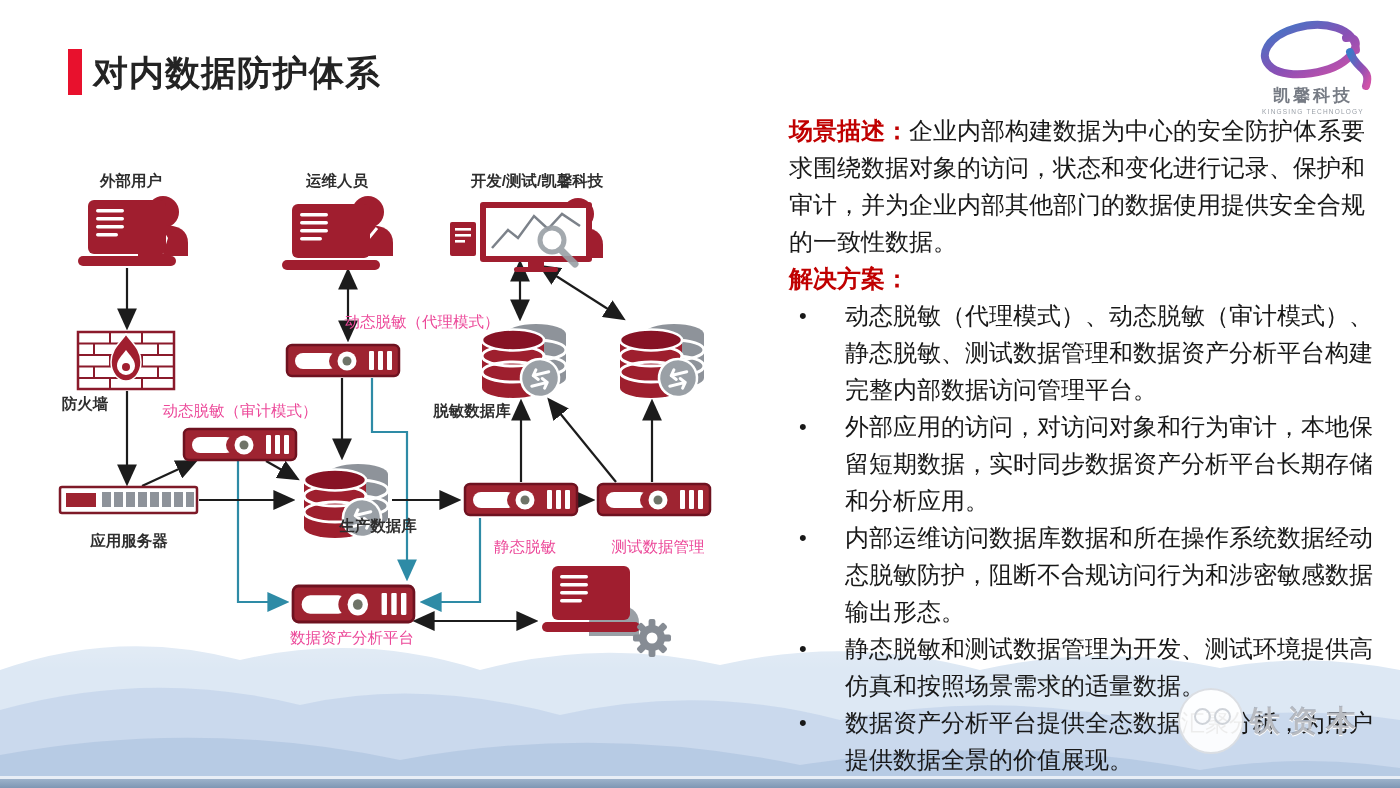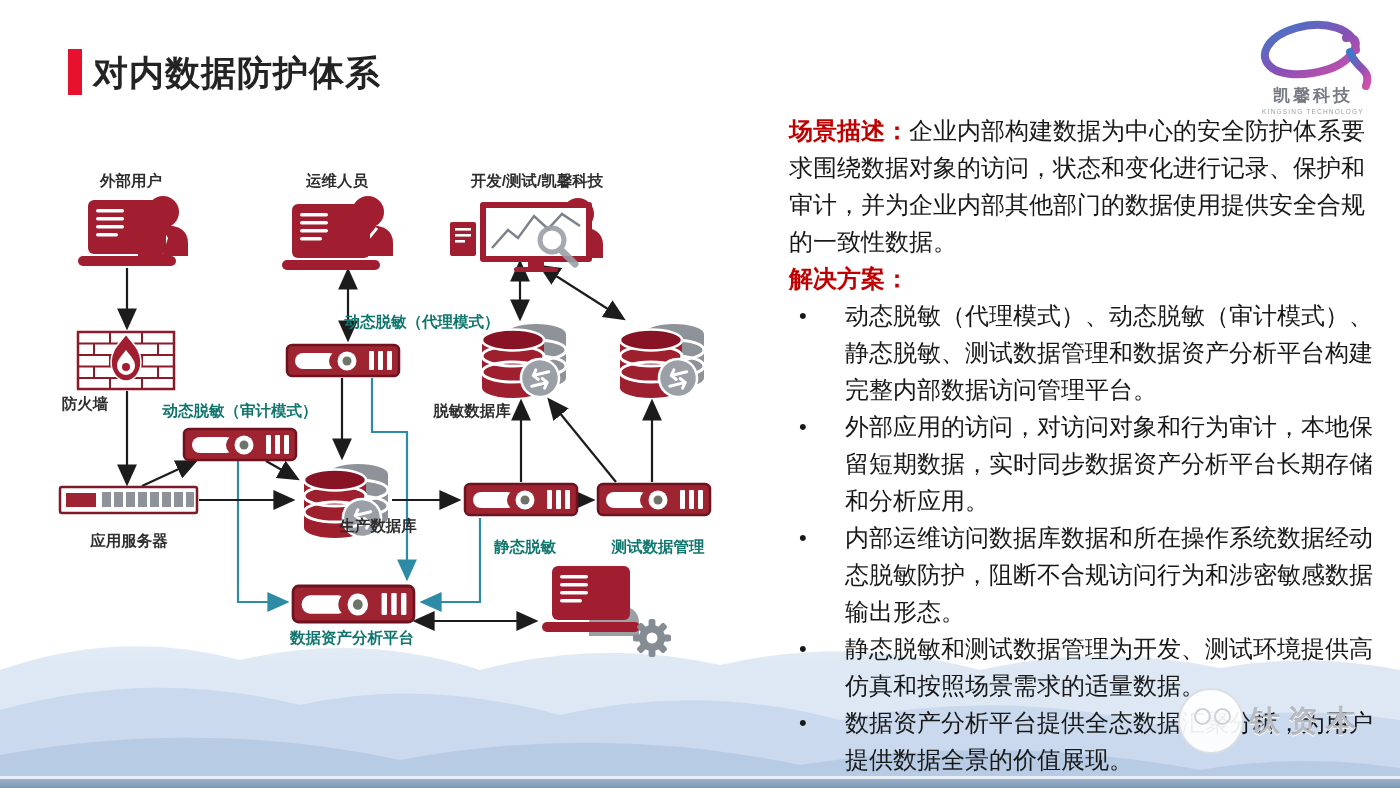--- a/index.html
+++ b/index.html
@@ -28,22 +28,22 @@
   .red-label{color:#c00000;font-weight:700;}
   #solution-head{margin-top:0;}
   #bullets{list-style:none;margin:0;padding:0;}
   #bullets li{display:flex;}
   .bm{flex:0 0 46px;text-align:left;padding-left:10px;font-size:22px;}
   .bt{flex:1;}
 
   
   .dlabel{position:absolute;transform:translateX(-50%);font-size:15.5px;font-weight:700;
     color:#2e2e2e;white-space:nowrap;}
-  .dlabel-red{position:absolute;transform:translateX(-50%);font-size:15.5px;font-weight:700;
-    color:#0f766e;white-space:nowrap;}
+  .dlabel-red{position:absolute;transform:translateX(-50%);font-size:15.5px;font-weight:400;
+    color:#ec4899;white-space:nowrap;}
 
   
   #watermark{position:absolute;left:1178px;top:688px;display:flex;align-items:center;}
   #wm-badge{width:62px;height:62px;border-radius:50%;background:rgba(255,255,255,.92);
     border:2px solid rgba(210,214,220,.8);position:relative;}
   #wm-badge:before{content:"";position:absolute;left:14px;top:18px;width:13px;height:13px;
     border-radius:50%;border:2.5px solid #cfd3d9;}
   #wm-badge:after{content:"";position:absolute;left:34px;top:18px;width:13px;height:13px;
     border-radius:50%;border:2.5px solid #cfd3d9;}
   #wm-text{font-size:30px;font-weight:800;letter-spacing:8px;margin-left:6px;

